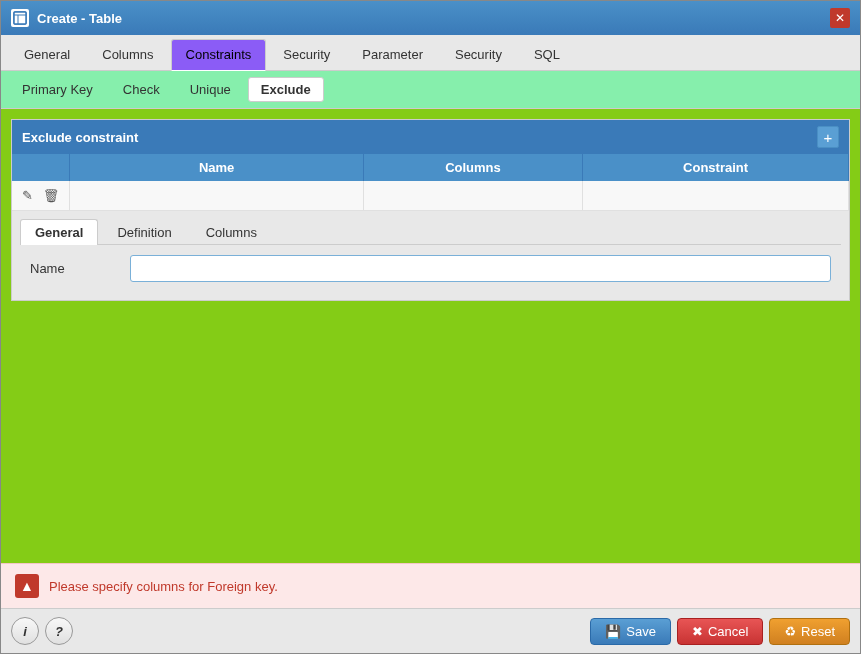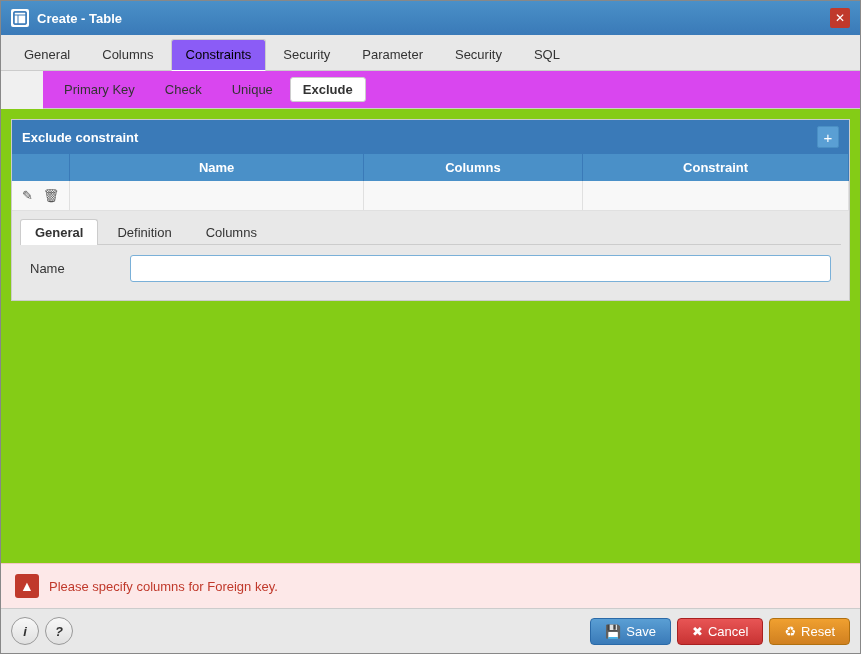--- a/index.html
+++ b/index.html
@@ -87,26 +87,25 @@
       background: #8b5cf6;
       border-color: #ccc;
       border-bottom: 1px solid white;
       font-weight: normal;
       color: #000;
       margin-bottom: -1px;
     }
 
     
     .sub-tabs {
-      background: #d946ef;
+      background: #86efac;
       border-bottom: 1px solid #ccc;
       display: flex;
       padding: 6px 8px;
       gap: 4px;
-      margin-left: 42px;
     }
     .sub-tab {
       padding: 4px 12px;
       cursor: pointer;
       color: #333;
       border: 1px solid transparent;
       border-radius: 3px;
       font-size: 13px;
       background: transparent;
     }

